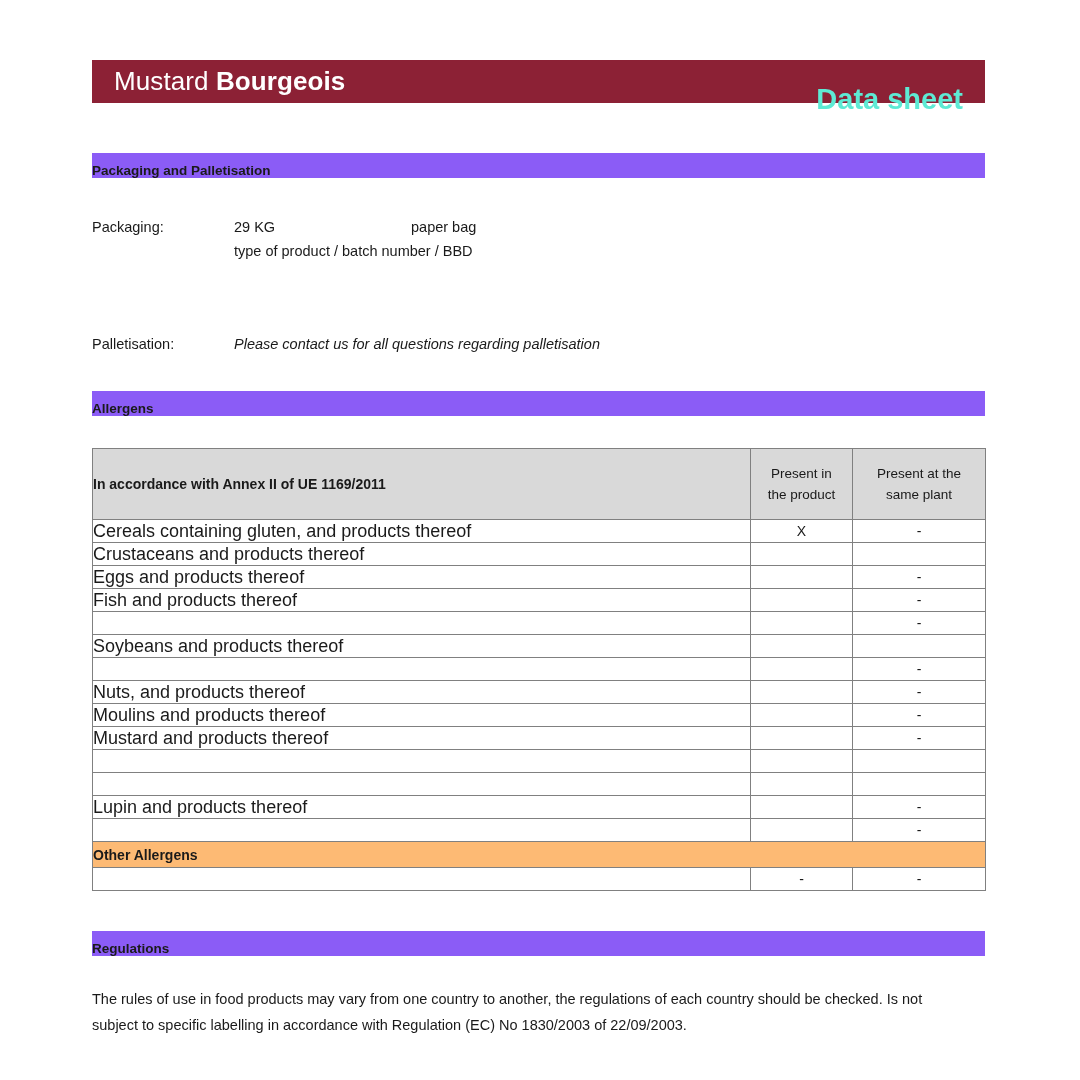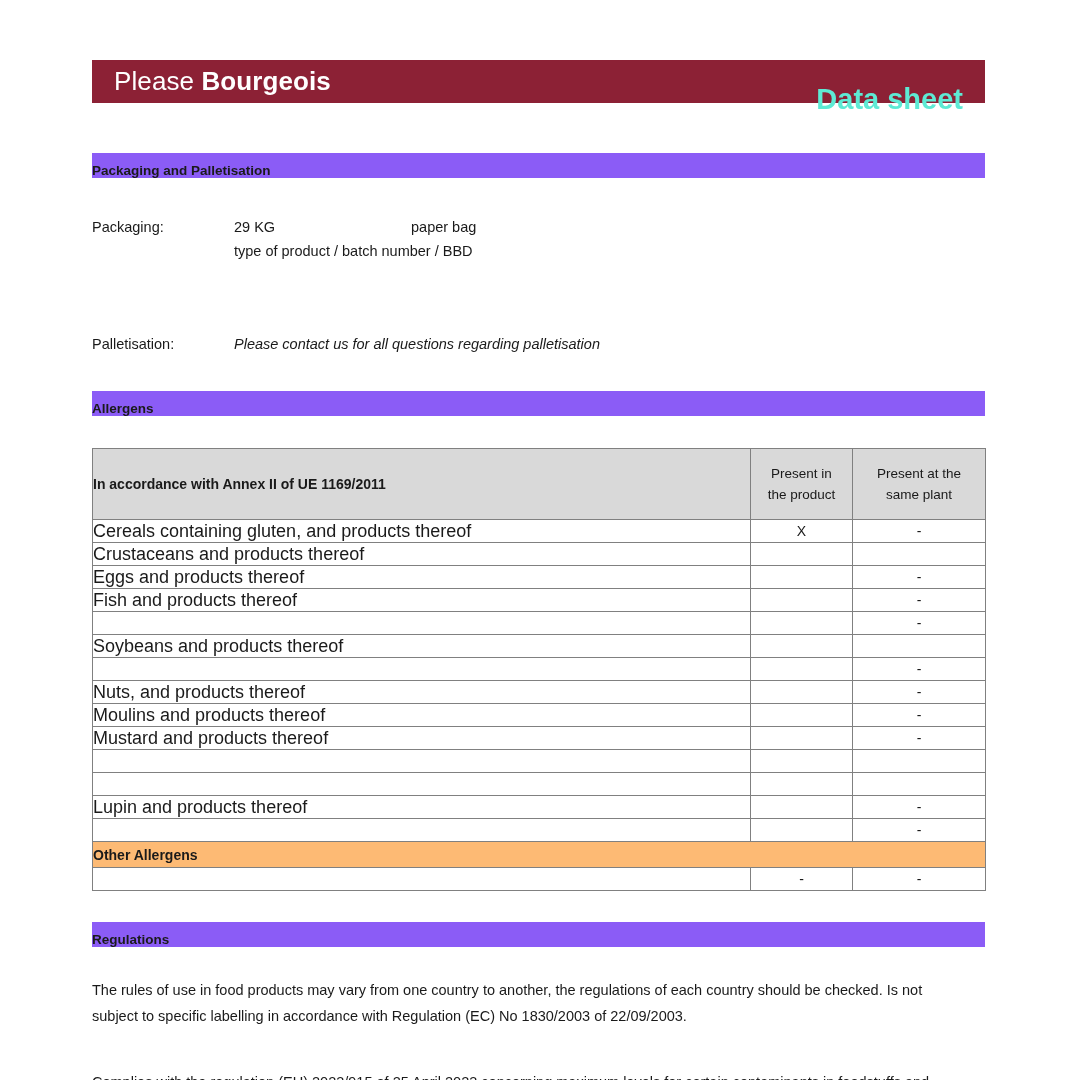--- a/index.html
+++ b/index.html
@@ -146,39 +146,39 @@
 
   tr.subhead td {
     background: #fdba74;
     height: 25px;
     font-size: 14px;
     font-weight: 700;
     color: #1a1a1a;
   }
 
   
-  .reg-wrap { margin-top: 31px; }
+  .reg-wrap { margin-top: 40px; }
   .reg-body {
     margin-top: 30px;
     font-size: 14.5px;
     line-height: 26px;
     color: #1a1a1a;
     width: 880px;
   }
   .reg-para-2 { margin-top: 40px; }
 </style>
 </head>
 <body>
 
 <div class="page">
   <div class="content">
 
     <div class="brandbar">
       <div class="brand-logo">
-        <span class="light">Please </span><span class="bold">Bourgeois</span>
+        <span class="light">Mustard </span><span class="bold">Bourgeois</span>
       </div>
       <div class="brand-right">Data sheet</div>
     </div>
 
     <div class="band" style="margin-top:50px;">
       <span class="band-title">Packaging and Palletisation</span>
     </div>
 
     <div class="pack-block">
       <div class="pack-row">

